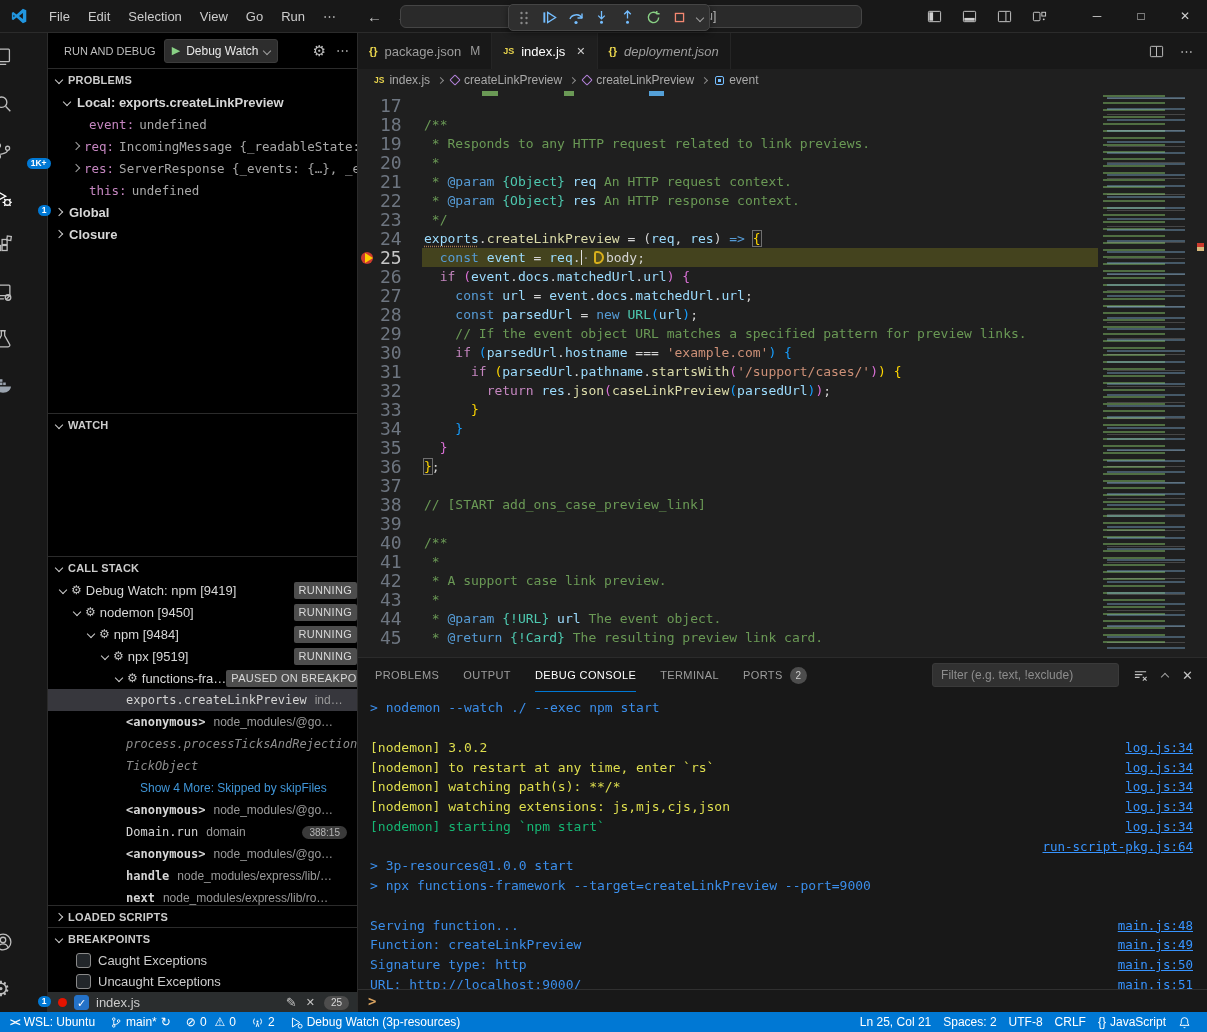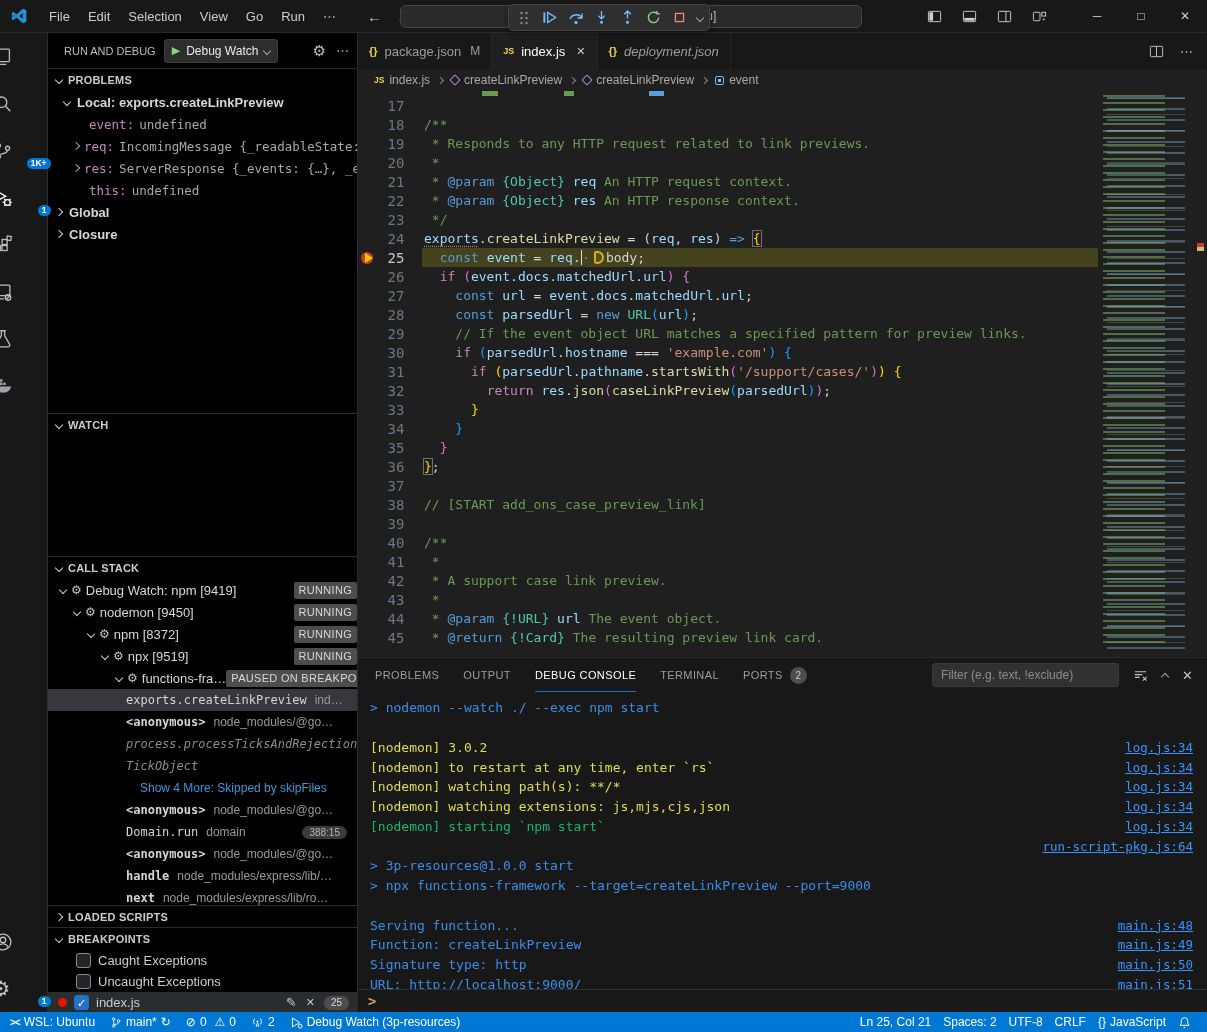--- a/index.html
+++ b/index.html
@@ -91,21 +91,21 @@
   .bc-method{width:8px;height:8px;border:1.4px solid #b180d7;transform:rotate(45deg);border-radius:1px}
   .bc-event{width:9px;height:9px;border:1.4px solid #75beff;border-radius:2px;position:relative}
   .bc-event::after{content:"";position:absolute;left:2px;top:2px;width:3px;height:3px;background:#75beff}
 
   
   .code-wrap{position:relative;height:566px;background:#1f1f1f;overflow:hidden}
   .top-sliver{height:5px;margin-left:66px;background:
      linear-gradient(90deg,transparent 0 58px,#6a9955 58px 74px,transparent 74px 140px,#6a9955 140px 150px,transparent 150px 225px,#54a0d8 225px 240px,transparent 240px)}
   .code-line{display:flex;height:19px;align-items:center;position:relative}
   .code-line .glyph{width:22px;flex-shrink:0;position:relative;height:19px}
-  .code-line .ln{width:32px;text-align:center;color:#6e7681;font-family:"DejaVu Sans Mono",monospace;font-size:14px;flex-shrink:0}
+  .code-line .ln{width:32px;text-align:left;color:#6e7681;font-family:"DejaVu Sans Mono",monospace;font-size:18px;flex-shrink:0}
   .code-line .lc{margin-left:12px;font-family:"DejaVu Sans Mono",monospace;font-size:13px;white-space:pre;color:#d4d4d4}
   .code-line.current{background:linear-gradient(90deg,transparent 0 64px,#44431e 64px calc(100% - 109px),transparent calc(100% - 109px))}
   .code-line.current .ln{color:#c6c6c6}
   .bp-ic{position:absolute;left:3px;top:3.5px;width:12px;height:12px;border-radius:50%;background:#cc3b2e}
   .bp-arrow{position:absolute;left:7px;top:4.5px;width:0;height:0;border-left:8px solid #fc0;border-top:5px solid transparent;border-bottom:5px solid transparent}
   .tk-kw{color:#569cd6}.tk-ctl{color:#c586c0}.tk-var{color:#9cdcfe}.tk-fn{color:#dcdcaa}
   .tk-str{color:#ce9178}.tk-com{color:#6a9955}.tk-def{color:#d4d4d4}.tk-typ{color:#4ec9b0}
   .tk-tag{color:#569cd6}.tk-b1{color:#ffd700}.tk-b2{color:#da70d6}.tk-b3{color:#179fff}
   .tk-exp{color:#9cdcfe;text-decoration:underline dotted #a97e50;text-underline-offset:3px}
   .tk-brhl{color:#ffd700;box-shadow:0 0 0 1px #6f6f6f}
@@ -400,21 +400,21 @@
           </div>
           <div class="srow" style="padding-left:26px">
             <span class="chv"></span>
               <span class="bug-i">⚙</span>
             <span class="lbl">nodemon [9450]</span>
             <span class="badge">RUNNING</span>
           </div>
           <div class="srow" style="padding-left:40px">
             <span class="chv"></span>
               <span class="bug-i">⚙</span>
-            <span class="lbl">npm [8372]</span>
+            <span class="lbl">npm [9484]</span>
             <span class="badge">RUNNING</span>
           </div>
           <div class="srow" style="padding-left:54px">
             <span class="chv"></span>
               <span class="bug-i">⚙</span>
             <span class="lbl">npx [9519]</span>
             <span class="badge">RUNNING</span>
           </div>
           <div class="srow" style="padding-left:68px">
             <span class="chv"></span>

